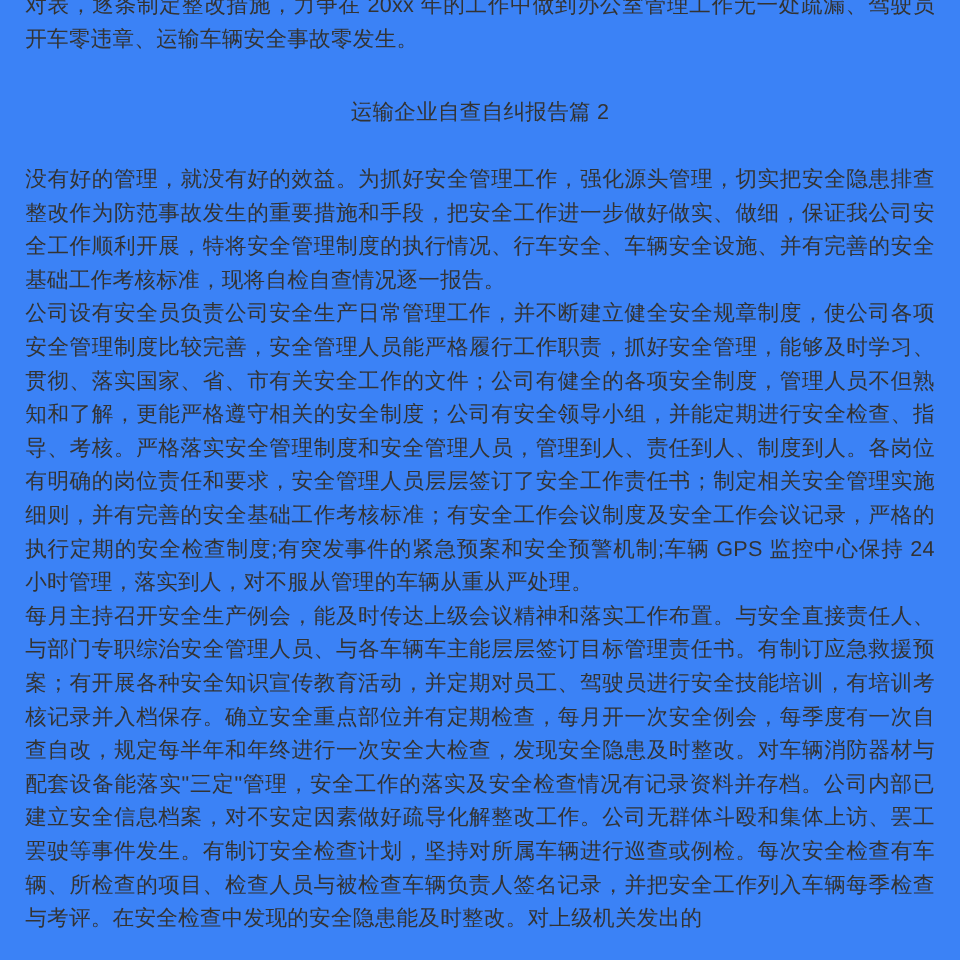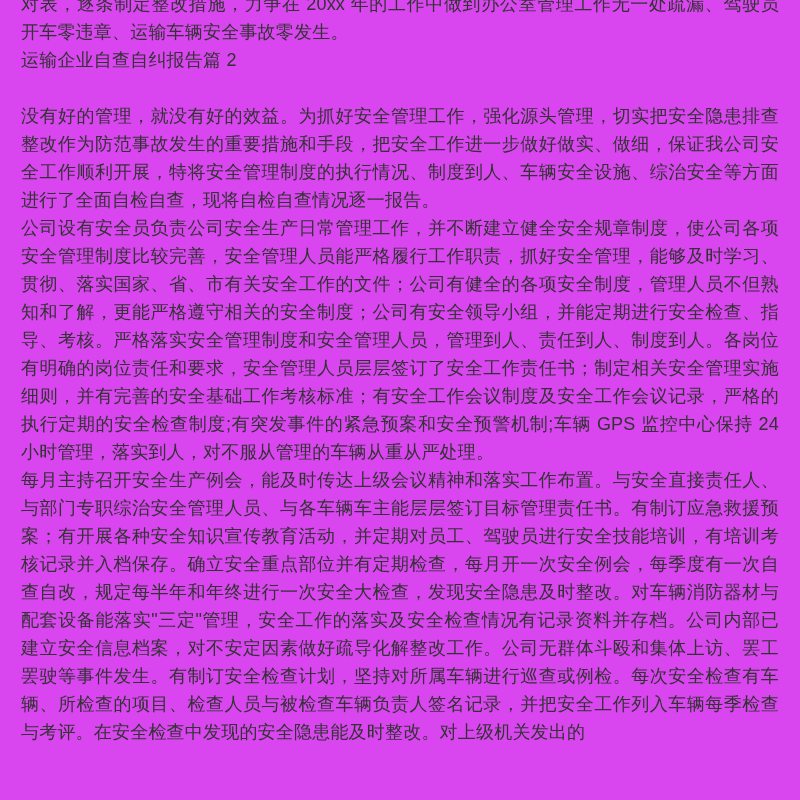--- a/index.html
+++ b/index.html
@@ -9,47 +9,48 @@
   }
   body {
     width: 800px;
     height: 800px;
     overflow: hidden;
     font-family: "Liberation Sans", sans-serif;
   }
   .page {
     width: 800px;
     height: 800px;
-    background: #d946ef;
+    background: #3b82f6;
     overflow: hidden;
   }
   .doc {
     box-sizing: border-box;
     padding: 0 21px;
     margin-top: -10px;
     color: #333333;
     font-size: 18px;
     line-height: 28px;
     text-align: justify;
     letter-spacing: 0.2px;
     word-break: break-all;
   }
   .doc p {
     margin: 0;
     padding: 0;
   }
   .doc p.section-title {
     margin-bottom: 28px; 
-    text-align: left;
+    text-align: center;
+    margin-top: 33px;
   }
 </style>
 </head>
 <body>
 
 <div class="page">
   <article class="doc">
     <p>对表，逐条制定整改措施，力争在 20xx 年的工作中做到办公室管理工作无一处疏漏、驾驶员开车零违章、运输车辆安全事故零发生。</p>
     <p class="section-title">运输企业自查自纠报告篇 2</p>
-    <p>没有好的管理，就没有好的效益。为抓好安全管理工作，强化源头管理，切实把安全隐患排查整改作为防范事故发生的重要措施和手段，把安全工作进一步做好做实、做细，保证我公司安全工作顺利开展，特将安全管理制度的执行情况、制度到人、车辆安全设施、综治安全等方面进行了全面自检自查，现将自检自查情况逐一报告。</p>
+    <p>没有好的管理，就没有好的效益。为抓好安全管理工作，强化源头管理，切实把安全隐患排查整改作为防范事故发生的重要措施和手段，把安全工作进一步做好做实、做细，保证我公司安全工作顺利开展，特将安全管理制度的执行情况、行车安全、车辆安全设施、并有完善的安全基础工作考核标准，现将自检自查情况逐一报告。</p>
     <p>公司设有安全员负责公司安全生产日常管理工作，并不断建立健全安全规章制度，使公司各项安全管理制度比较完善，安全管理人员能严格履行工作职责，抓好安全管理，能够及时学习、贯彻、落实国家、省、市有关安全工作的文件；公司有健全的各项安全制度，管理人员不但熟知和了解，更能严格遵守相关的安全制度；公司有安全领导小组，并能定期进行安全检查、指导、考核。严格落实安全管理制度和安全管理人员，管理到人、责任到人、制度到人。各岗位有明确的岗位责任和要求，安全管理人员层层签订了安全工作责任书；制定相关安全管理实施细则，并有完善的安全基础工作考核标准；有安全工作会议制度及安全工作会议记录，严格的执行定期的安全检查制度;有突发事件的紧急预案和安全预警机制;车辆 GPS 监控中心保持 24 小时管理，落实到人，对不服从管理的车辆从重从严处理。</p>
     <p>每月主持召开安全生产例会，能及时传达上级会议精神和落实工作布置。与安全直接责任人、与部门专职综治安全管理人员、与各车辆车主能层层签订目标管理责任书。有制订应急救援预案；有开展各种安全知识宣传教育活动，并定期对员工、驾驶员进行安全技能培训，有培训考核记录并入档保存。确立安全重点部位并有定期检查，每月开一次安全例会，每季度有一次自查自改，规定每半年和年终进行一次安全大检查，发现安全隐患及时整改。对车辆消防器材与配套设备能落实"三定"管理，安全工作的落实及安全检查情况有记录资料并存档。公司内部已建立安全信息档案，对不安定因素做好疏导化解整改工作。公司无群体斗殴和集体上访、罢工罢驶等事件发生。有制订安全检查计划，坚持对所属车辆进行巡查或例检。每次安全检查有车辆、所检查的项目、检查人员与被检查车辆负责人签名记录，并把安全工作列入车辆每季检查与考评。在安全检查中发现的安全隐患能及时整改。对上级机关发出的</p>
   </article>
 </div>
 
 </body></html>

